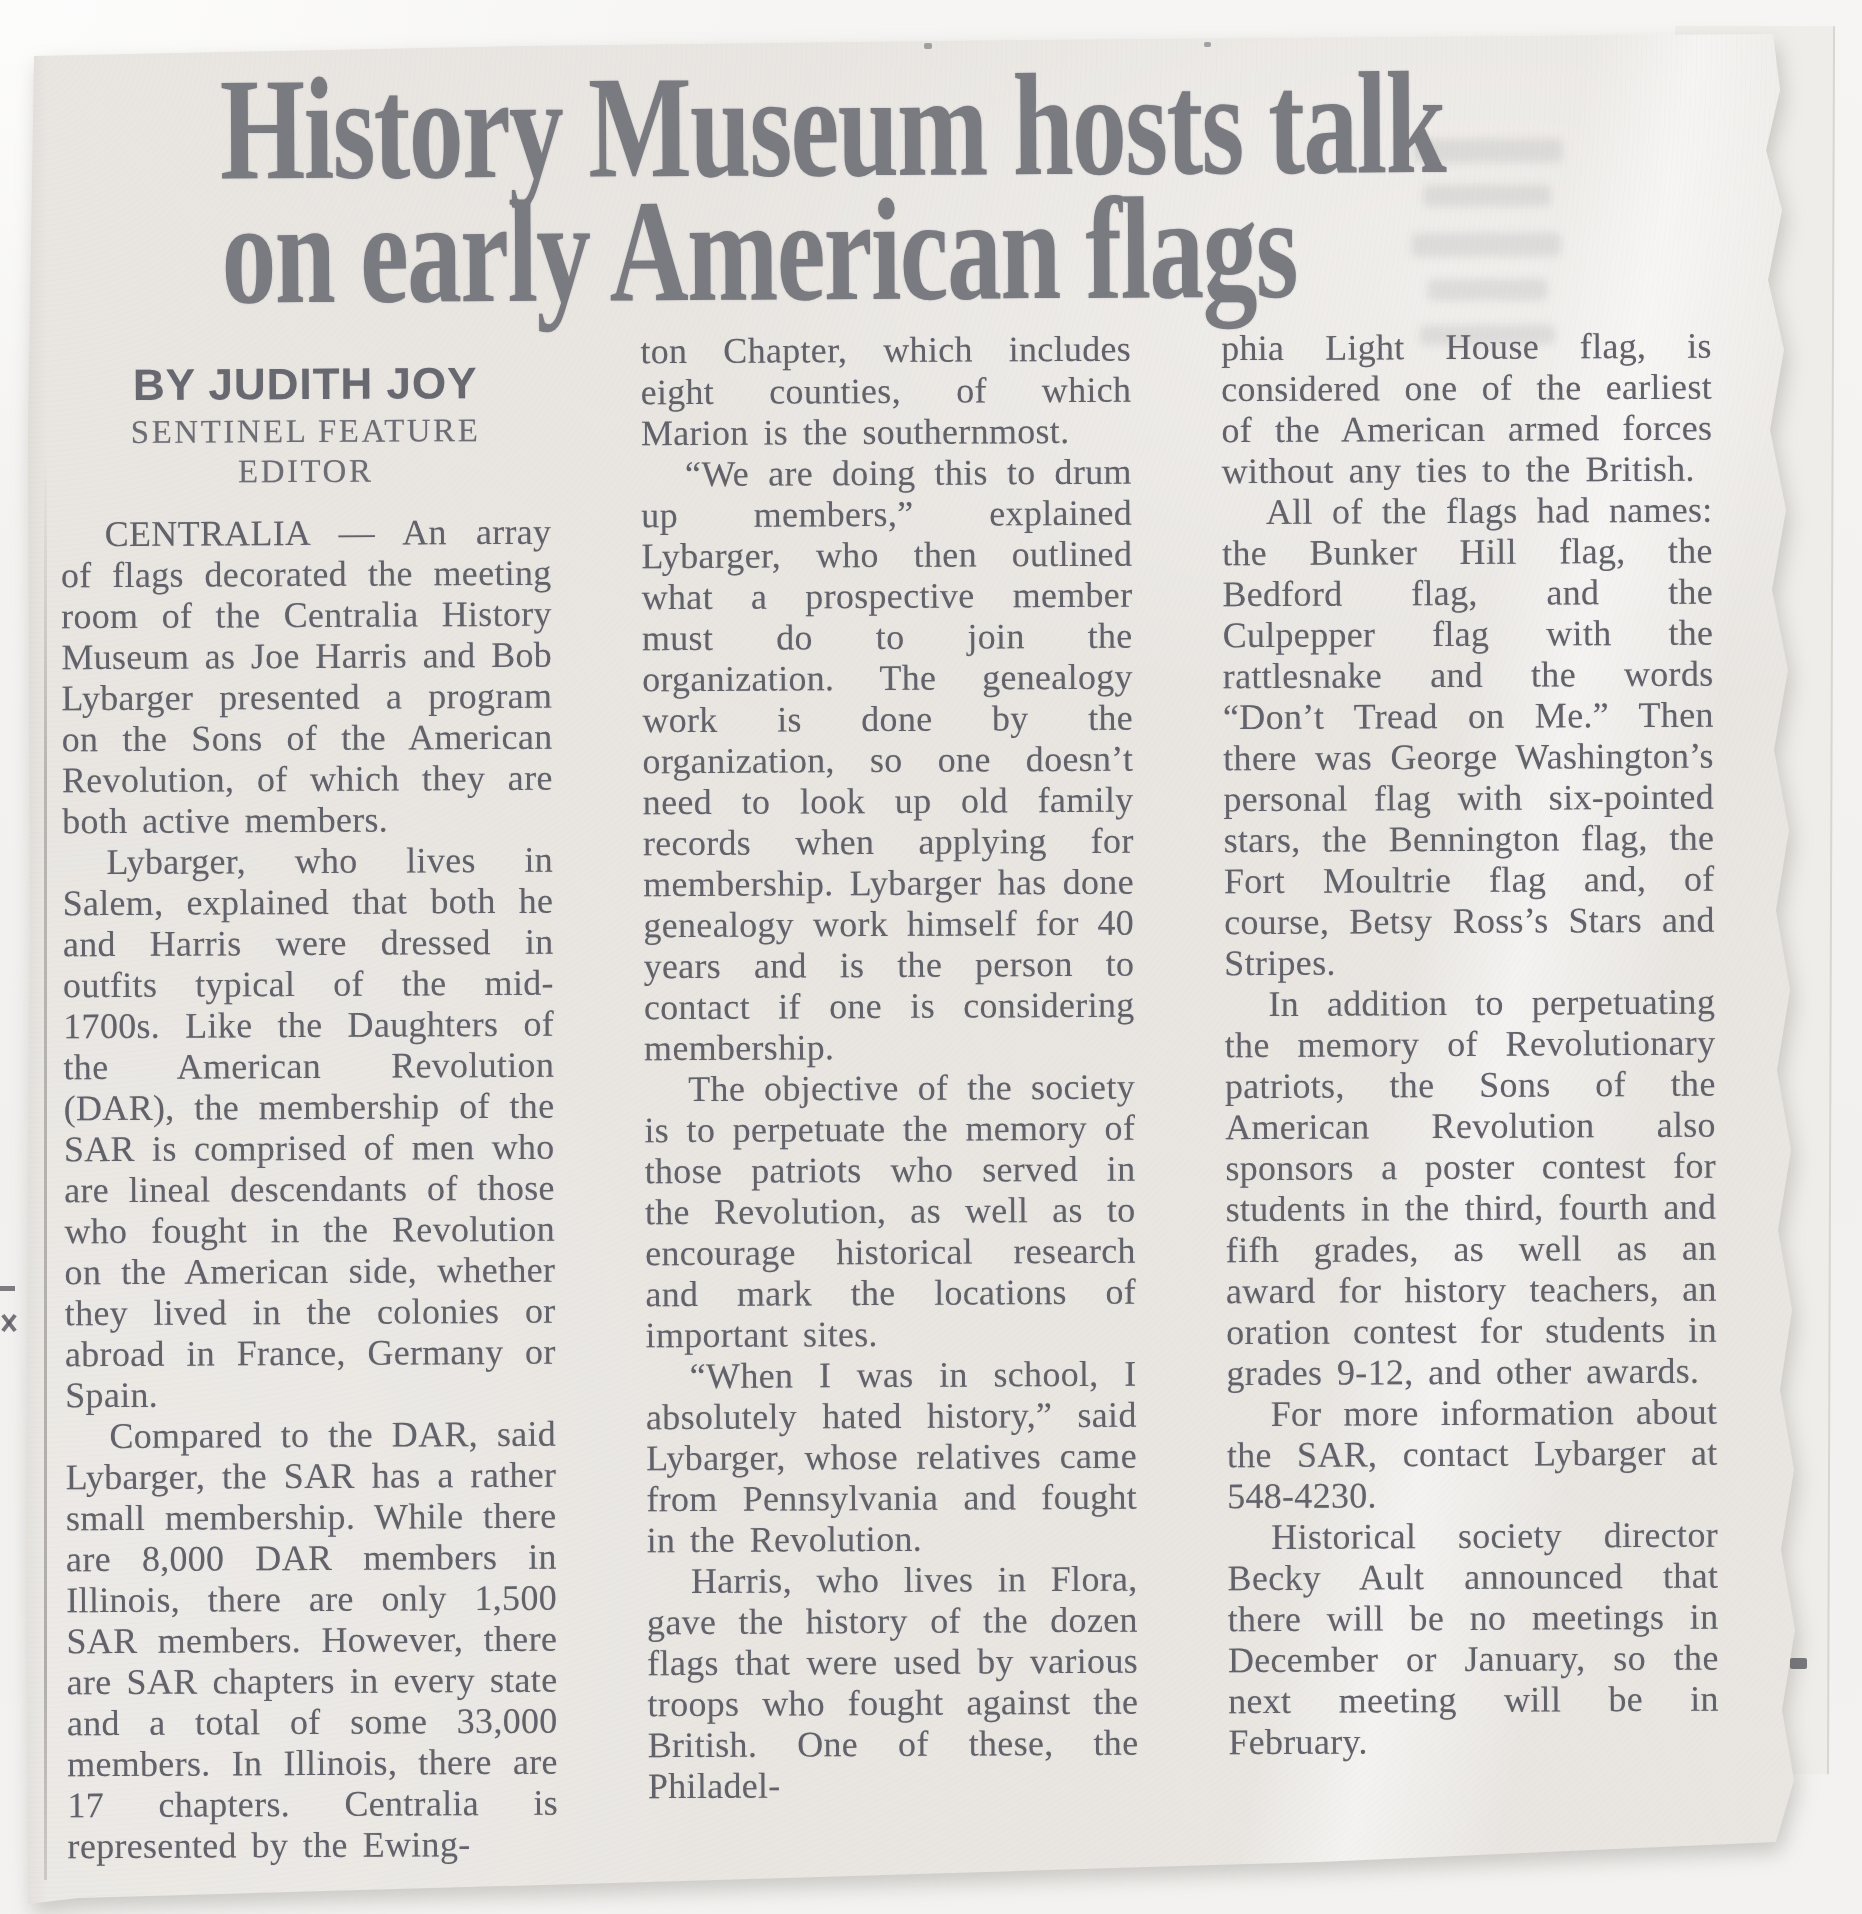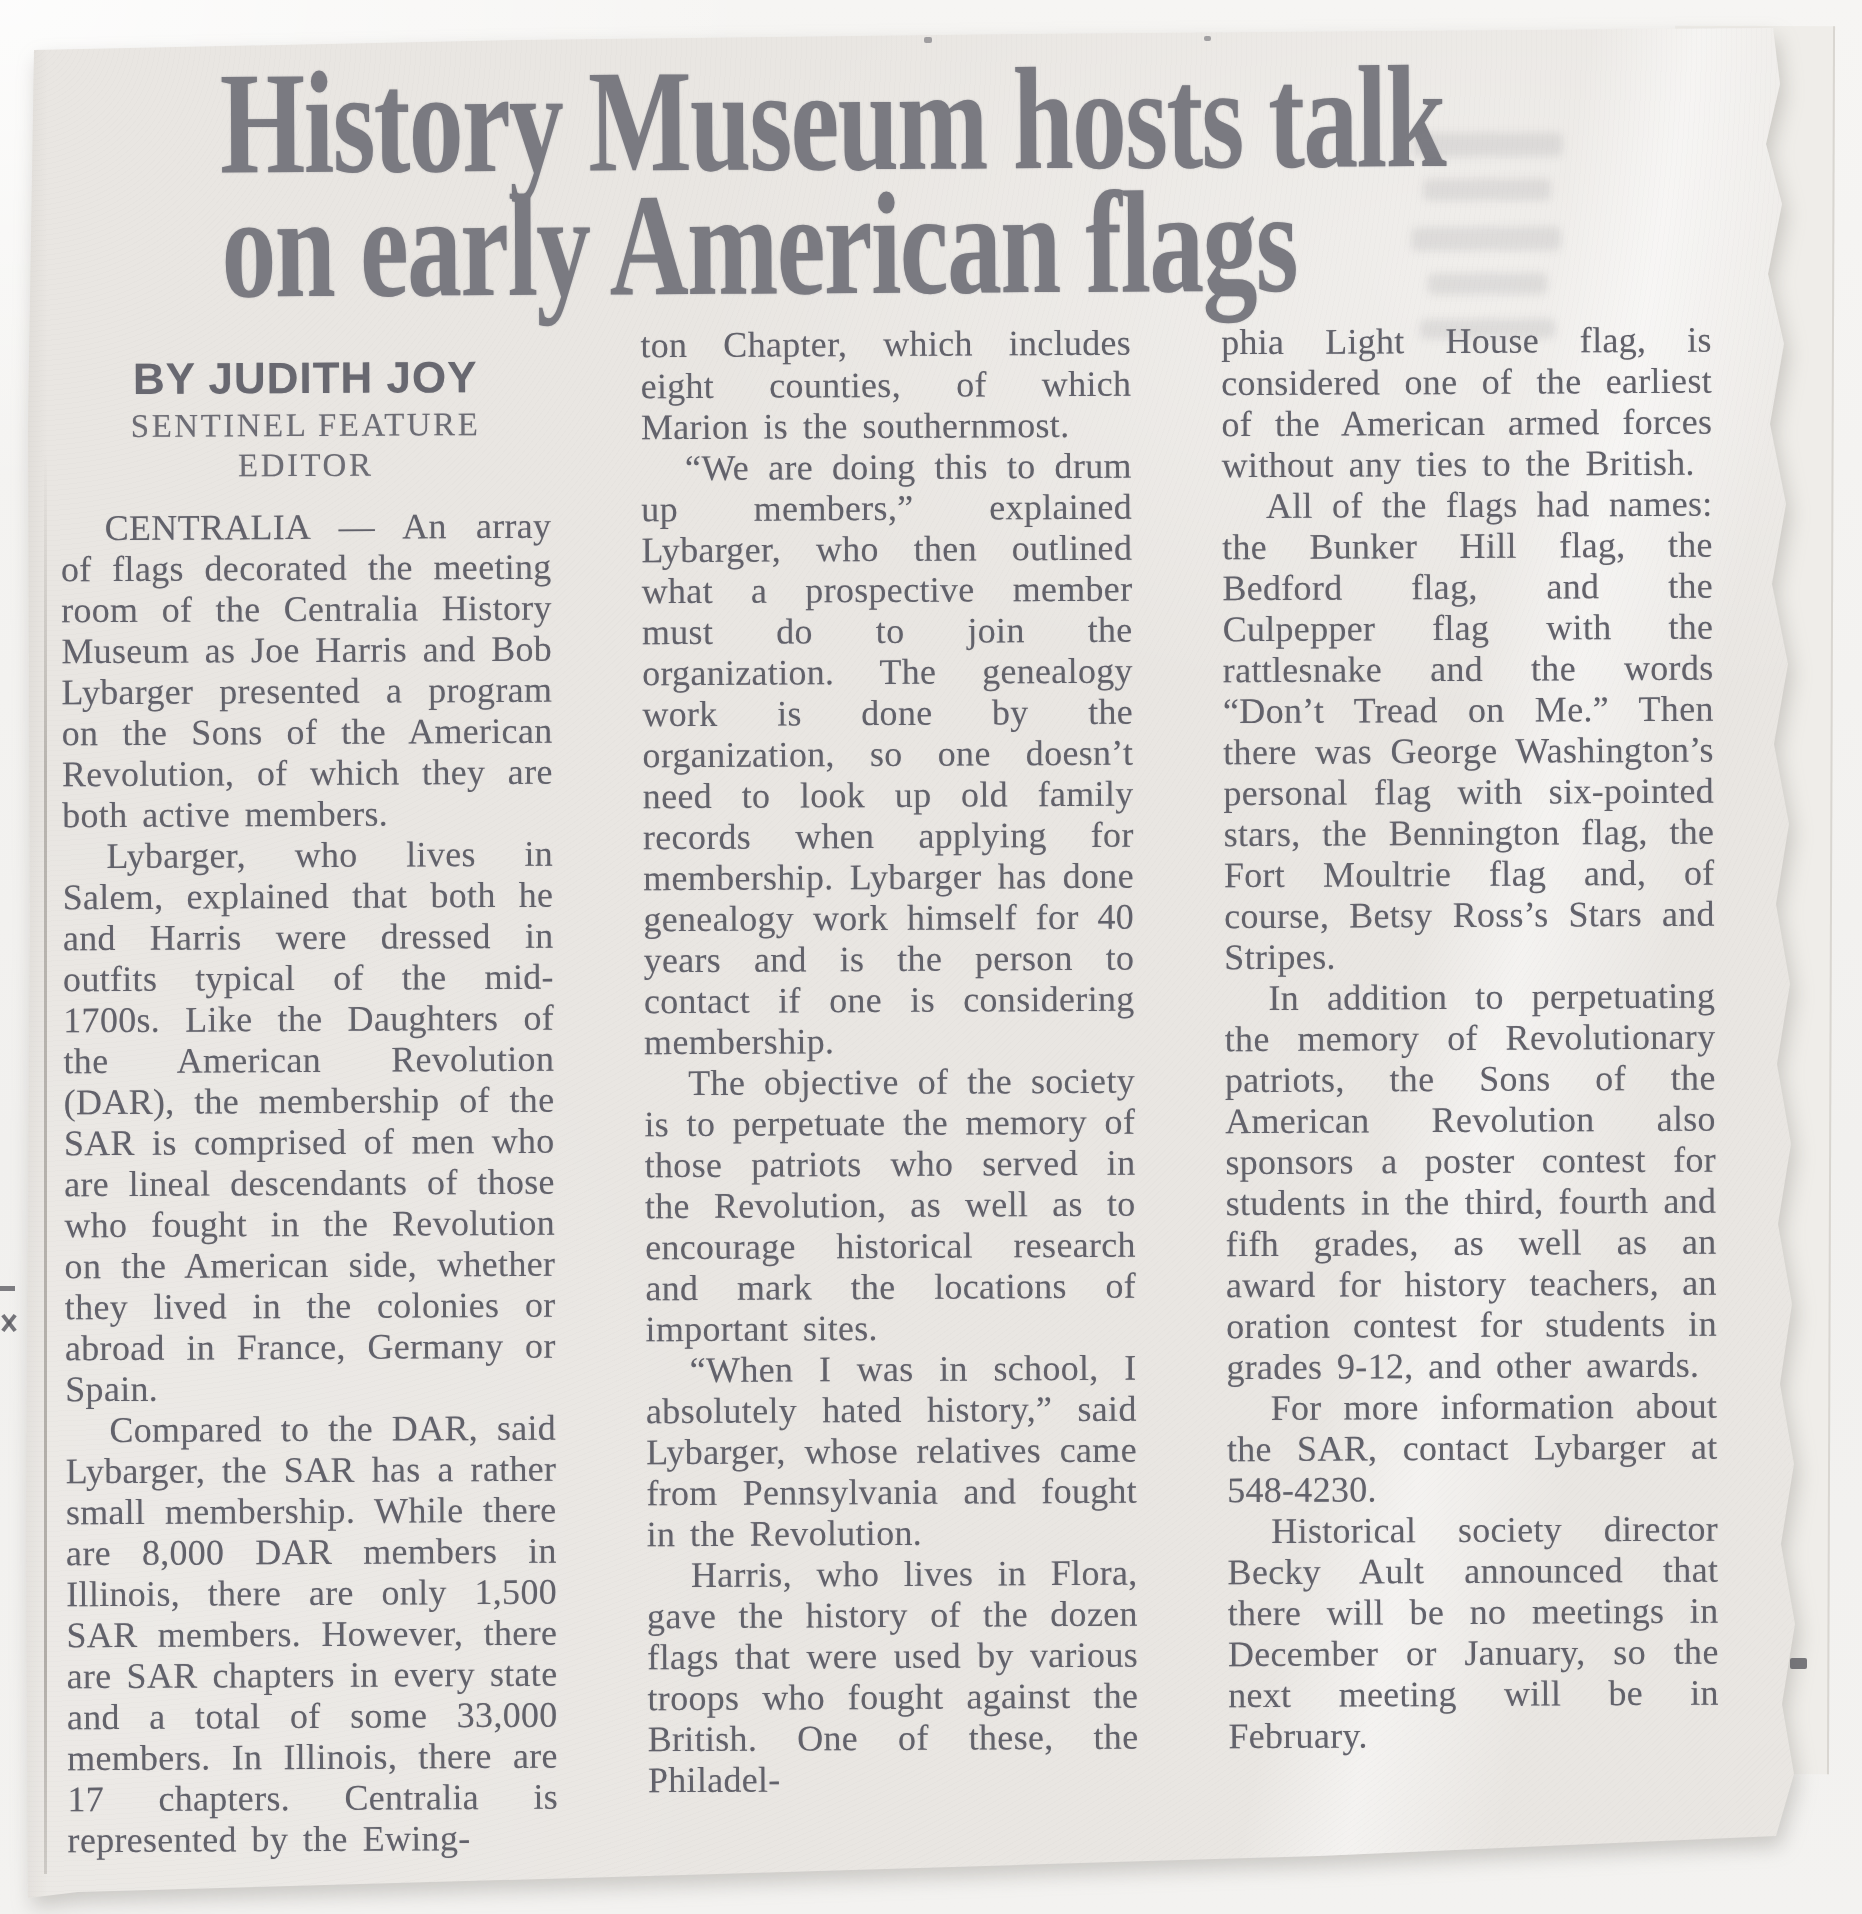--- a/index.html
+++ b/index.html
@@ -14,21 +14,21 @@
   
   .under-sheet{
     position:absolute;left:1672px;top:26px;width:158px;height:1748px;
     background:#efede9;border-right:2px solid #d9d6d1;
     transform:rotate(.2deg);
   }
 
   .paper-wrap{position:absolute;inset:0;filter:drop-shadow(4px 10px 10px rgba(110,106,98,.30));}
 
   .clipping{
-    position:absolute;left:18px;top:24px;width:1792px;height:1884px;
+    position:absolute;left:18px;top:30px;width:1792px;height:1884px;
     background:
       repeating-radial-gradient(circle at 3px 7px, rgba(60,60,70,.014) 0 1px, transparent 1px 5px),
       radial-gradient(1300px 700px at 82% 14%, rgba(255,255,255,.34), transparent 62%),
       radial-gradient(1000px 1500px at 8% 85%, rgba(255,255,255,.16), transparent 60%),
       linear-gradient(101deg, transparent 73%, rgba(255,255,255,.5) 78%, transparent 85%),
       linear-gradient(90deg, rgba(135,130,122,.10) 0 6px, transparent 30px),
       #e9e6e2;
     clip-path:polygon(
       16px 26px, 500px 16px, 1000px 10px, 1755px 4px,
       1762px 60px,1748px 120px,1764px 180px,1750px 250px,1766px 320px,1752px 400px,

